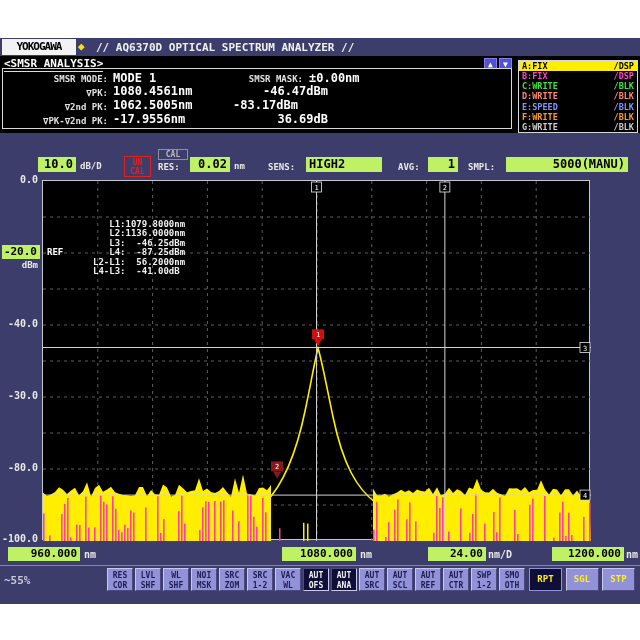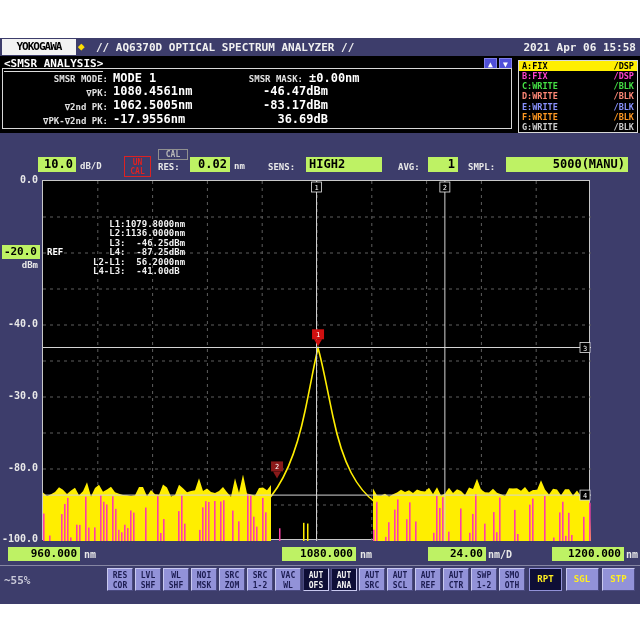--- a/index.html
+++ b/index.html
@@ -80,21 +80,20 @@
 </style>
 </head>
 <body>
 
 <div id="screen">
 
   <div id="titlebar">
     <div id="logo">YOKOGAWA</div>
     <div id="logomark">◆</div>
     <div id="apptitle" class="nowrap">// AQ6370D OPTICAL SPECTRUM ANALYZER //</div>
-    <div id="datetime" class="nowrap">2021 Apr 06 15:58</div>
   </div>
 
   <div id="upperblock">
     <div id="smsr-header">&lt;SMSR ANALYSIS&gt;</div>
     <div class="scrollbtn" style="left:484px;">▲</div>
     <div class="scrollbtn" style="left:499px;">▼</div>
 
     <div id="smsr-panel">
       <div class="abs smsr-lbl" style="left:6px;top:5px;width:99px;">SMSR MODE:</div>
       <div class="abs smsr-val" style="left:110px;top:2px;">MODE 1</div>
@@ -103,21 +102,21 @@
       <div style="position:absolute;left:0;top:15px;width:508px;">
 
       <div style="position:relative;height:14px;">
             <span class="abs smsr-lbl" style="left:6px;top:4px;width:99px;">∇PK:</span>
             <span class="abs smsr-val" style="left:110px;top:0;">1080.4561nm</span>
             <span class="abs smsr-val" style="left:230px;top:0;width:95px;text-align:right;">-46.47dBm</span>
           </div>
           <div style="position:relative;height:14px;">
             <span class="abs smsr-lbl" style="left:6px;top:4px;width:99px;">∇2nd PK:</span>
             <span class="abs smsr-val" style="left:110px;top:0;">1062.5005nm</span>
-            <span class="abs smsr-val" style="left:230px;top:0;width:95px;text-align:right;">-83.17dBm</span>
+            <span class="abs smsr-val" style="left:230px;top:0;width:95px;">-83.17dBm</span>
           </div>
           <div style="position:relative;height:14px;">
             <span class="abs smsr-lbl" style="left:6px;top:4px;width:99px;">∇PK-∇2nd PK:</span>
             <span class="abs smsr-val" style="left:110px;top:0;">-17.9556nm</span>
             <span class="abs smsr-val" style="left:230px;top:0;width:95px;text-align:right;">36.69dB</span>
           </div>
         </div>
     </div>
 
     <div id="trace-panel">
@@ -132,21 +131,21 @@
         </div>
         <div class="trace-row" style="color: rgb(68, 224, 68);">
           <span>C:WRITE</span>
           <span>/BLK</span>
         </div>
         <div class="trace-row" style="color: rgb(255, 136, 119);">
           <span>D:WRITE</span>
           <span>/BLK</span>
         </div>
         <div class="trace-row" style="color: rgb(136, 146, 255);">
-          <span>E:WRITE</span>
+          <span>E:SPEED</span>
           <span>/BLK</span>
         </div>
         <div class="trace-row" style="color: rgb(255, 153, 34);">
           <span>F:WRITE</span>
           <span>/BLK</span>
         </div>
         <div class="trace-row" style="color: rgb(204, 204, 204);">
           <span>G:WRITE</span>
           <span>/BLK</span>
         </div>

